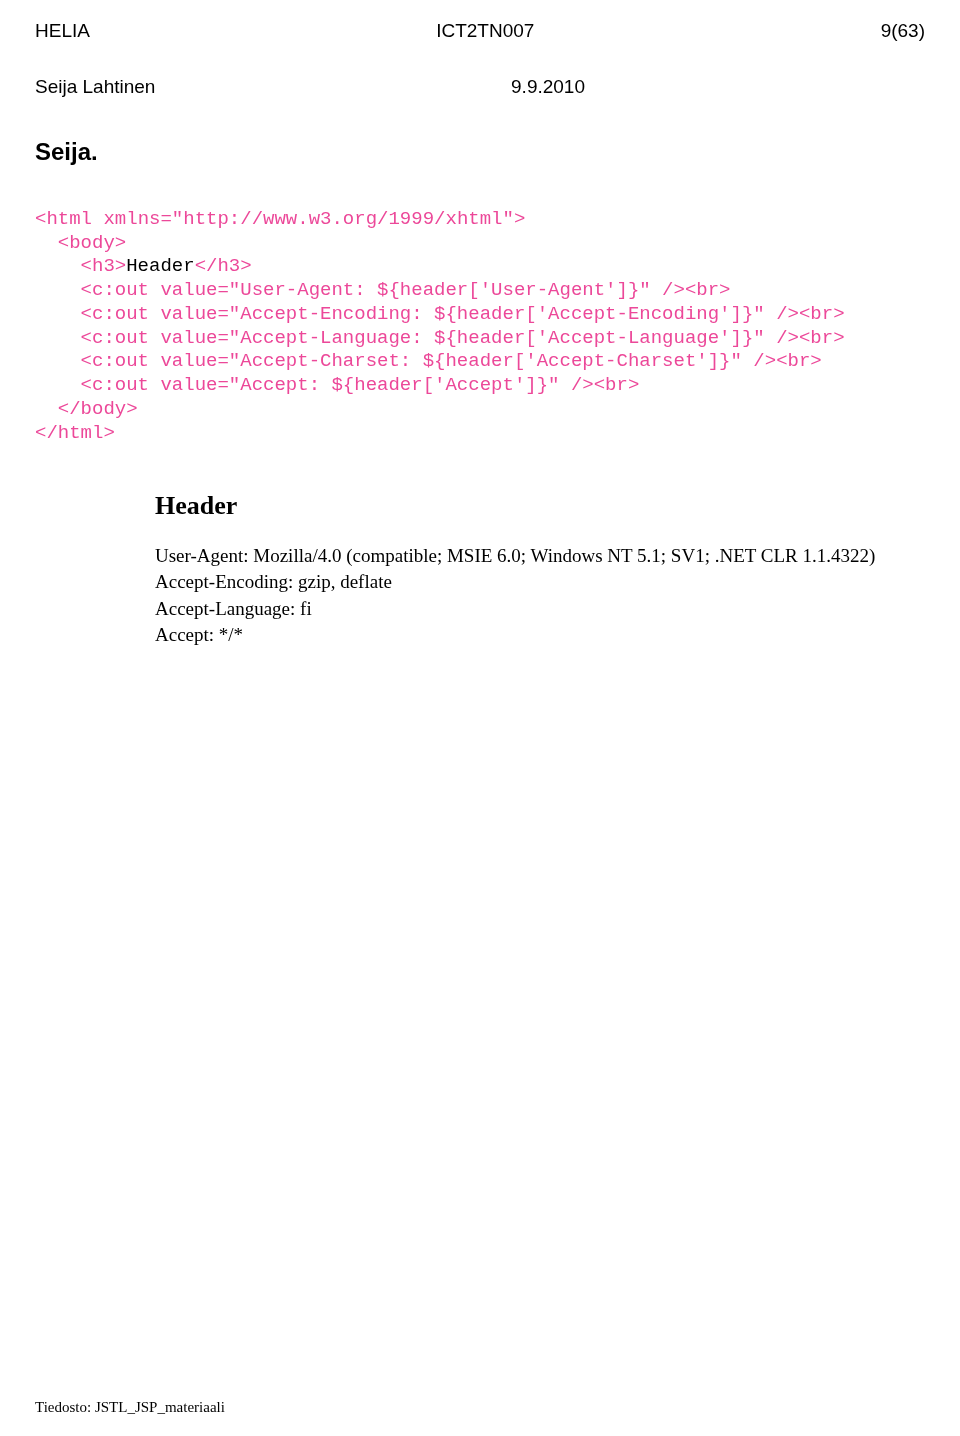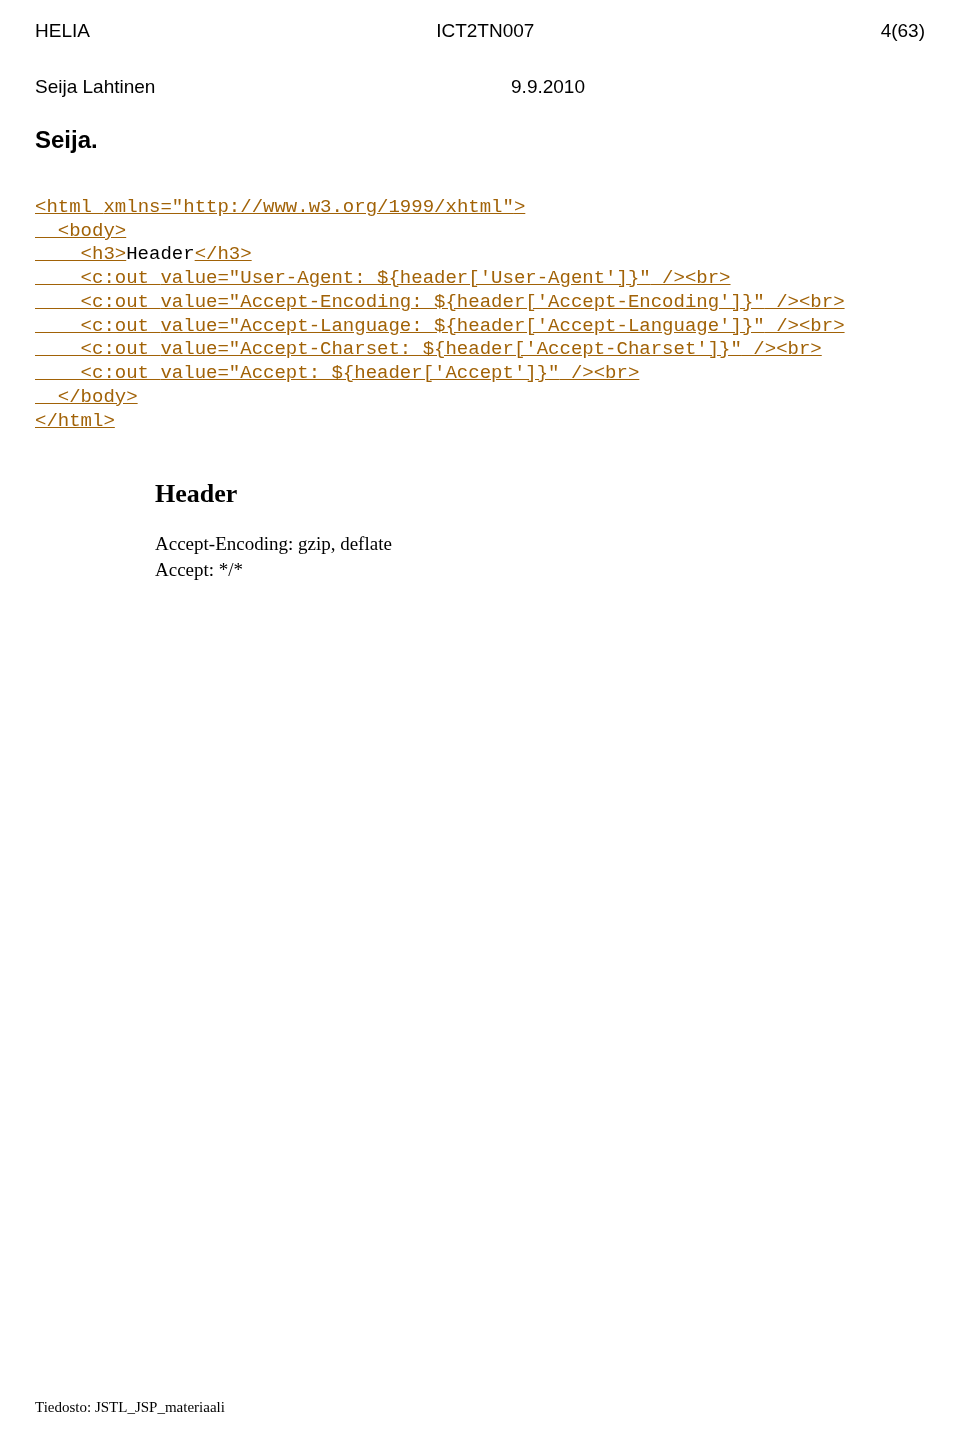--- a/index.html
+++ b/index.html
@@ -19,35 +19,35 @@
     align-items: baseline;
     font-size: 19px;
     margin-bottom: 34px;
     gap: 8px;
   }
   .sub-row {
     display: flex;
     justify-content: space-between;
     align-items: baseline;
     font-size: 19px;
-    margin-bottom: 28px;
+    margin-bottom: 40px;
     padding-right: 340px;
   }
   .esim {
     font-size: 24px;
     font-weight: bold;
     margin-bottom: 18px;
   }
   .code {
     font-family: "Courier New", Courier, monospace;
     font-size: 19px;
     line-height: 1.25;
     white-space: pre;
   }
-  .blue { color: #a16207; text-decoration: underline; }
+  .blue { color: #ec4899; }
   .black { color: #000; }
   .output-block {
     font-family: "Times New Roman", Times, serif;
     margin-top: 46px;
     margin-left: 120px;
   }
   .output-header {
     font-family: "Times New Roman", Times, serif;
     font-weight: bold;
     font-size: 26px;
@@ -66,21 +66,21 @@
     font-size: 15px;
     margin-top: 12px;
   }
 </style>
 </head>
 <body>
 
 <div class="top-row">
   <span>HELIA</span>
   <span>ICT2TN007</span>
-  <span>4(63)</span>
+  <span>9(63)</span>
 </div>
 
 <div class="sub-row">
   <span>Seija Lahtinen</span>
   <span>9.9.2010</span>
 </div>
 
 <div class="esim">Seija.</div>
 
 <div class="code">
@@ -91,17 +91,19 @@
 <span class="blue">    &lt;c:out </span><span class="blue">value="Accept-Encoding: ${header['Accept-Encoding']}"</span><span class="blue"> /&gt;&lt;br&gt;</span>
 <span class="blue">    &lt;c:out </span><span class="blue">value="Accept-Language: ${header['Accept-Language']}"</span><span class="blue"> /&gt;&lt;br&gt;</span>
 <span class="blue">    &lt;c:out </span><span class="blue">value="Accept-Charset: ${header['Accept-Charset']}"</span><span class="blue"> /&gt;&lt;br&gt;</span>
 <span class="blue">    &lt;c:out </span><span class="blue">value="Accept: ${header['Accept']}"</span><span class="blue"> /&gt;&lt;br&gt;</span>
 <span class="blue">  &lt;/body&gt;</span>
 <span class="blue">&lt;/html&gt;</span>
 </div>
 
 <div class="output-block">
   <div class="output-header">Header</div>
+  <div class="output-line">User-Agent: Mozilla/4.0 (compatible; MSIE 6.0; Windows NT 5.1; SV1; .NET CLR 1.1.4322)</div>
   <div class="output-line">Accept-Encoding: gzip, deflate</div>
+  <div class="output-line">Accept-Language: fi</div>
   <div class="output-line">Accept: */*</div>
 </div>
 
 <div class="footer">Tiedosto: JSTL_JSP_materiaali</div>
 
 </body></html>

